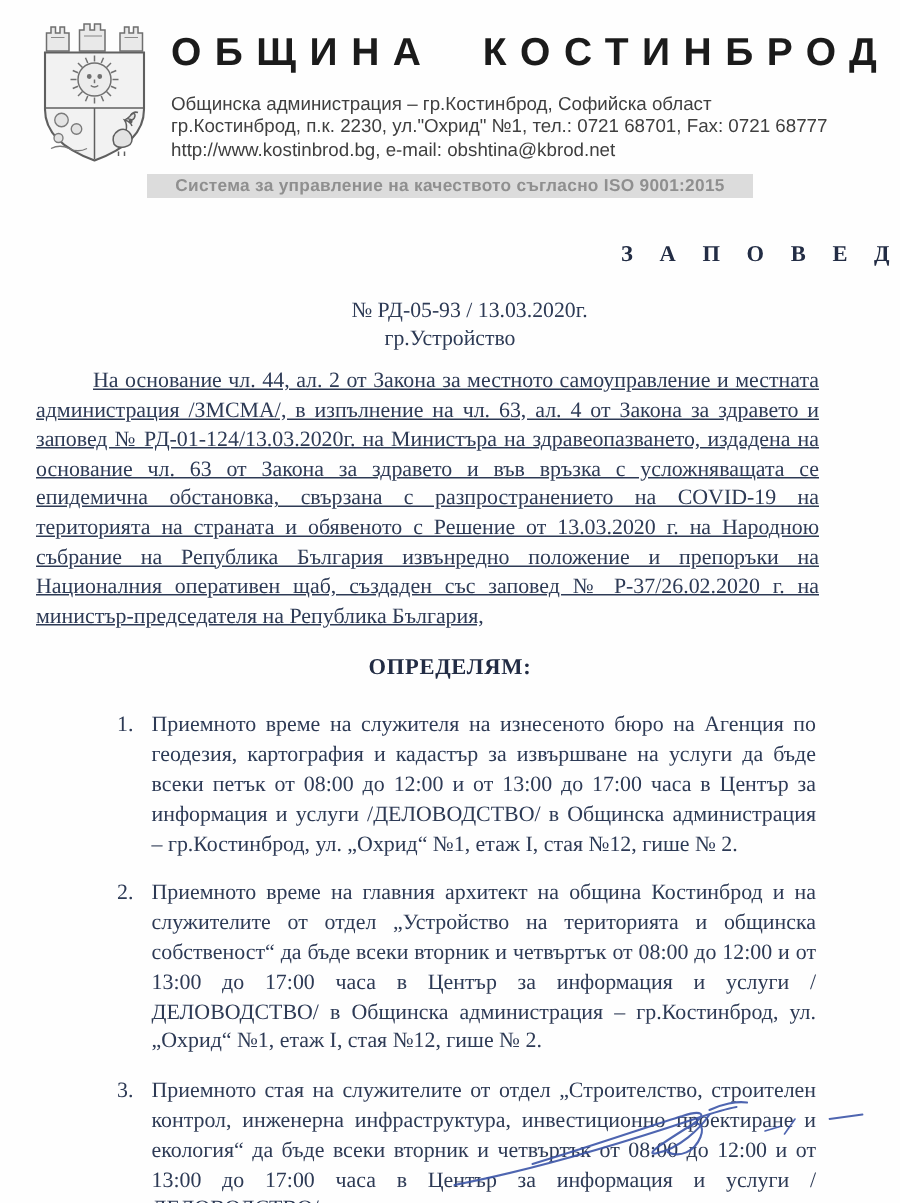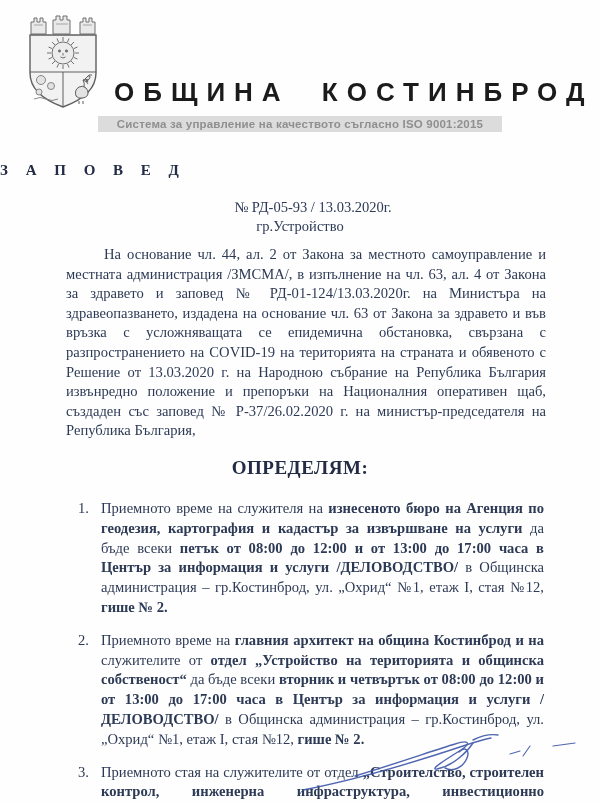--- a/index.html
+++ b/index.html
@@ -23,46 +23,46 @@
   }
   .addr{margin-top:12px;font-size:12.5px;line-height:15.5px;color:#3f3f3f;}
   .iso-row{text-align:center;margin-top:6px;}
   .iso-banner{
     display:inline-block;background:#dcdcdc;color:#8f8f8f;
     font-family:"Liberation Sans", sans-serif;
     font-size:11.5px;font-weight:bold;padding:2px 19px;letter-spacing:.2px;
   }
   
   .doc-title{
-    text-align:left;margin-top:30px;
+    text-align:right;margin-top:30px;
     font-size:15px;font-weight:bold;letter-spacing:7px;color:#222c44;
   }
   .doc-number{ text-align:center;margin-top:20px;font-size:14.5px;padding-left:26px; }
   .doc-place{ text-align:center;margin-top:2px;font-size:14.5px; }
   .preamble{
-    margin:10px 54px 0 66px;
+    margin:10px 54px 0 24px;
     font-size:14.6px;line-height:19.6px;
-    text-align:justify;text-indent:38px;
+    text-align:justify;text-indent:38px;text-decoration:underline;
   }
   .determine{
-    text-align:center;font-weight:bold;font-size:19px;
+    text-align:center;font-weight:bold;font-size:15px;
     margin-top:16px;color:#222c44;letter-spacing:.5px;
   }
   ol.items{
     list-style:none;counter-reset:li;
     margin:20px 56px 0 78px;padding:0;
     font-size:14.6px;line-height:19.8px;text-align:justify;
   }
   ol.items li{
     counter-increment:li;position:relative;padding-left:23px;margin-bottom:13px;
   }
   ol.items li::before{
     content:counter(li) ".";position:absolute;left:0;top:0;
   }
-  .b{font-weight:bold;}
+  .b{font-weight:normal;}
   
   .signature{position:absolute;left:295px;top:728px;width:290px;height:70px;}
 </style>
 </head>
 <body>
 
 <div class="page">
 
   <div class="header">
     <svg class="coat" viewBox="0 0 78 100">
@@ -119,20 +119,25 @@
         <path d="M52 88 q-2 -6 3 -9 q4 -2 7 1 q2 2 2 5 q0 4 -5 5 q-5 1 -7 -2 z"></path>
         <path d="M60 79 q1 -4 -1 -7 q4 1 5 4 M59 72 q3 -2 6 -1 M63 69 q2 -3 5 -2" fill="none"></path>
         <path d="M61 71 l3 -3 q2 -1 2 1 q0 2 -2 3 z"></path>
         <circle cx="63" cy="73" r=".9" fill="#5f5f5f"></circle>
         <path d="M55 93 v3 M59 93 v3" fill="none"></path>
       </g>
     </svg>
 
     <div class="head-text">
       <div class="muni-title">ОБЩИНА КОСТИНБРОД</div>
+      <div class="addr">
+        <div>Общинска администрация – гр.Костинброд, Софийска област</div>
+        <div>гр.Костинброд, п.к. 2230, ул."Охрид" №1, тел.: 0721 68701, Fax: 0721 68777</div>
+        <div>http://www.kostinbrod.bg, e-mail: obshtina@kbrod.net</div>
+      </div>
     </div>
   </div>
 
   <div class="iso-row">
     <span class="iso-banner">Система за управление на качеството съгласно ISO 9001:2015</span>
   </div>
 
   <div class="doc-title">З А П О В Е Д</div>
   <div class="doc-number">№ РД-05-93 / 13.03.2020г.</div>
   <div class="doc-place">гр.Устройство</div>

